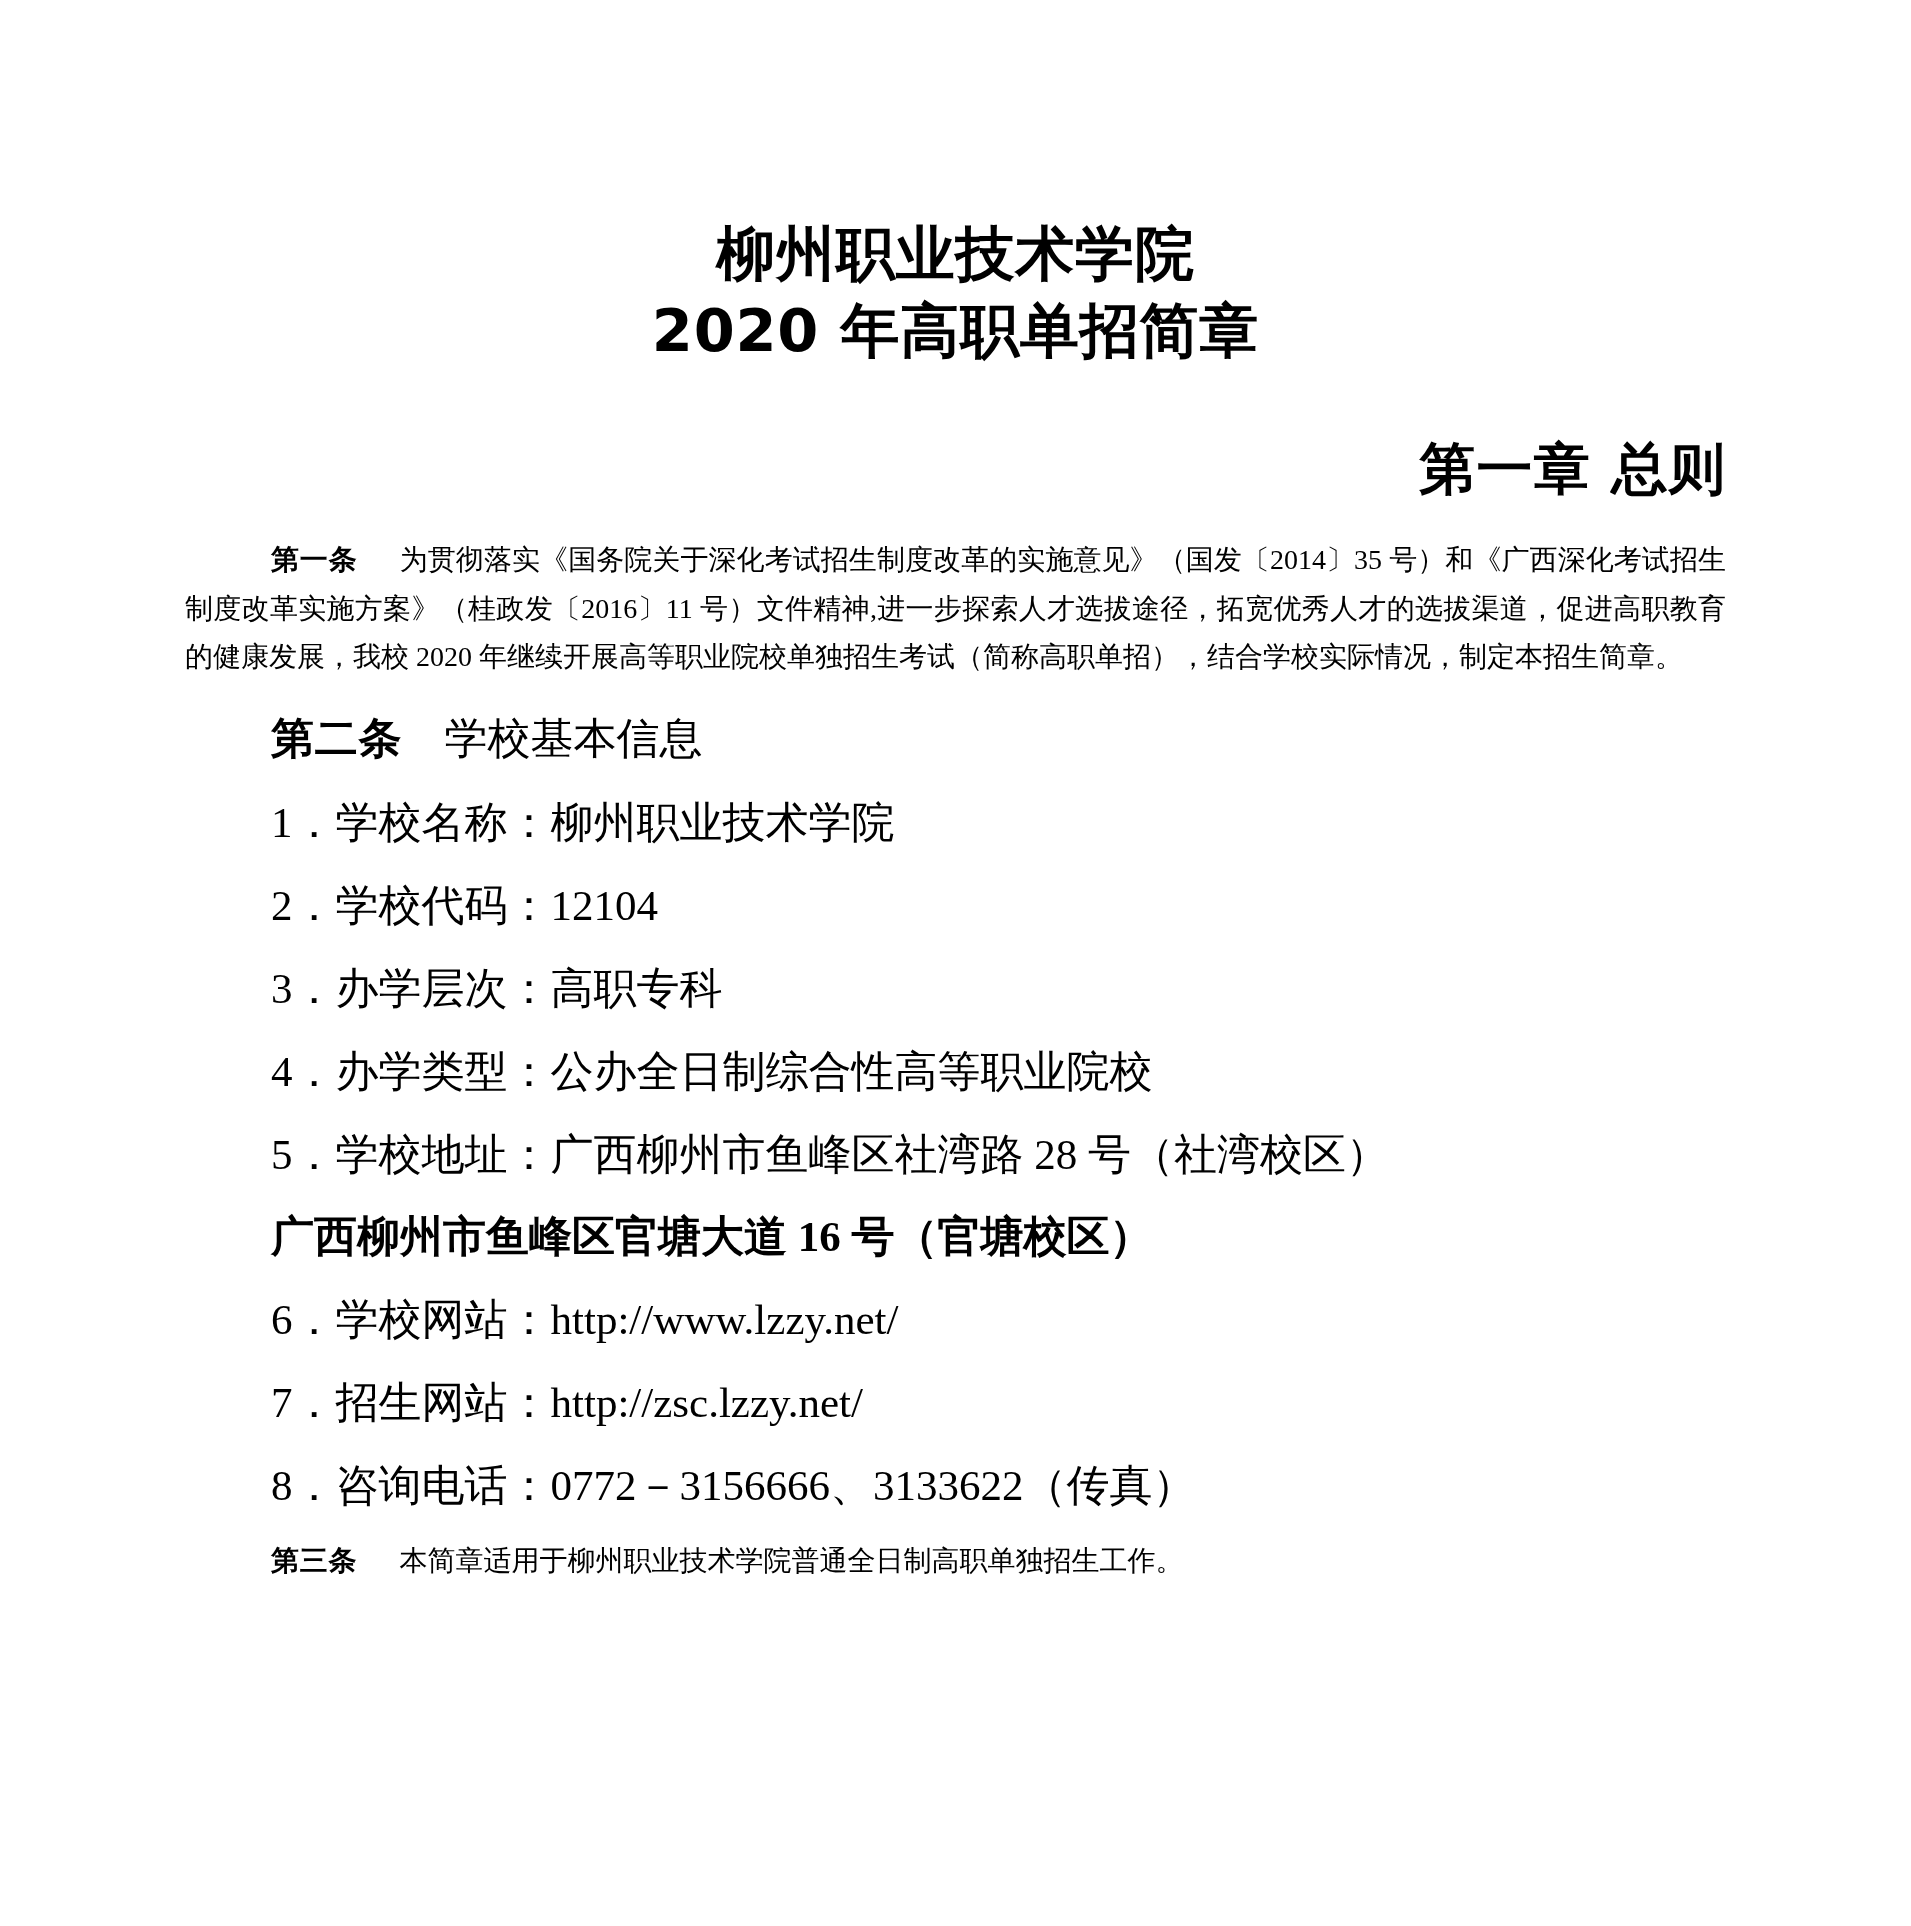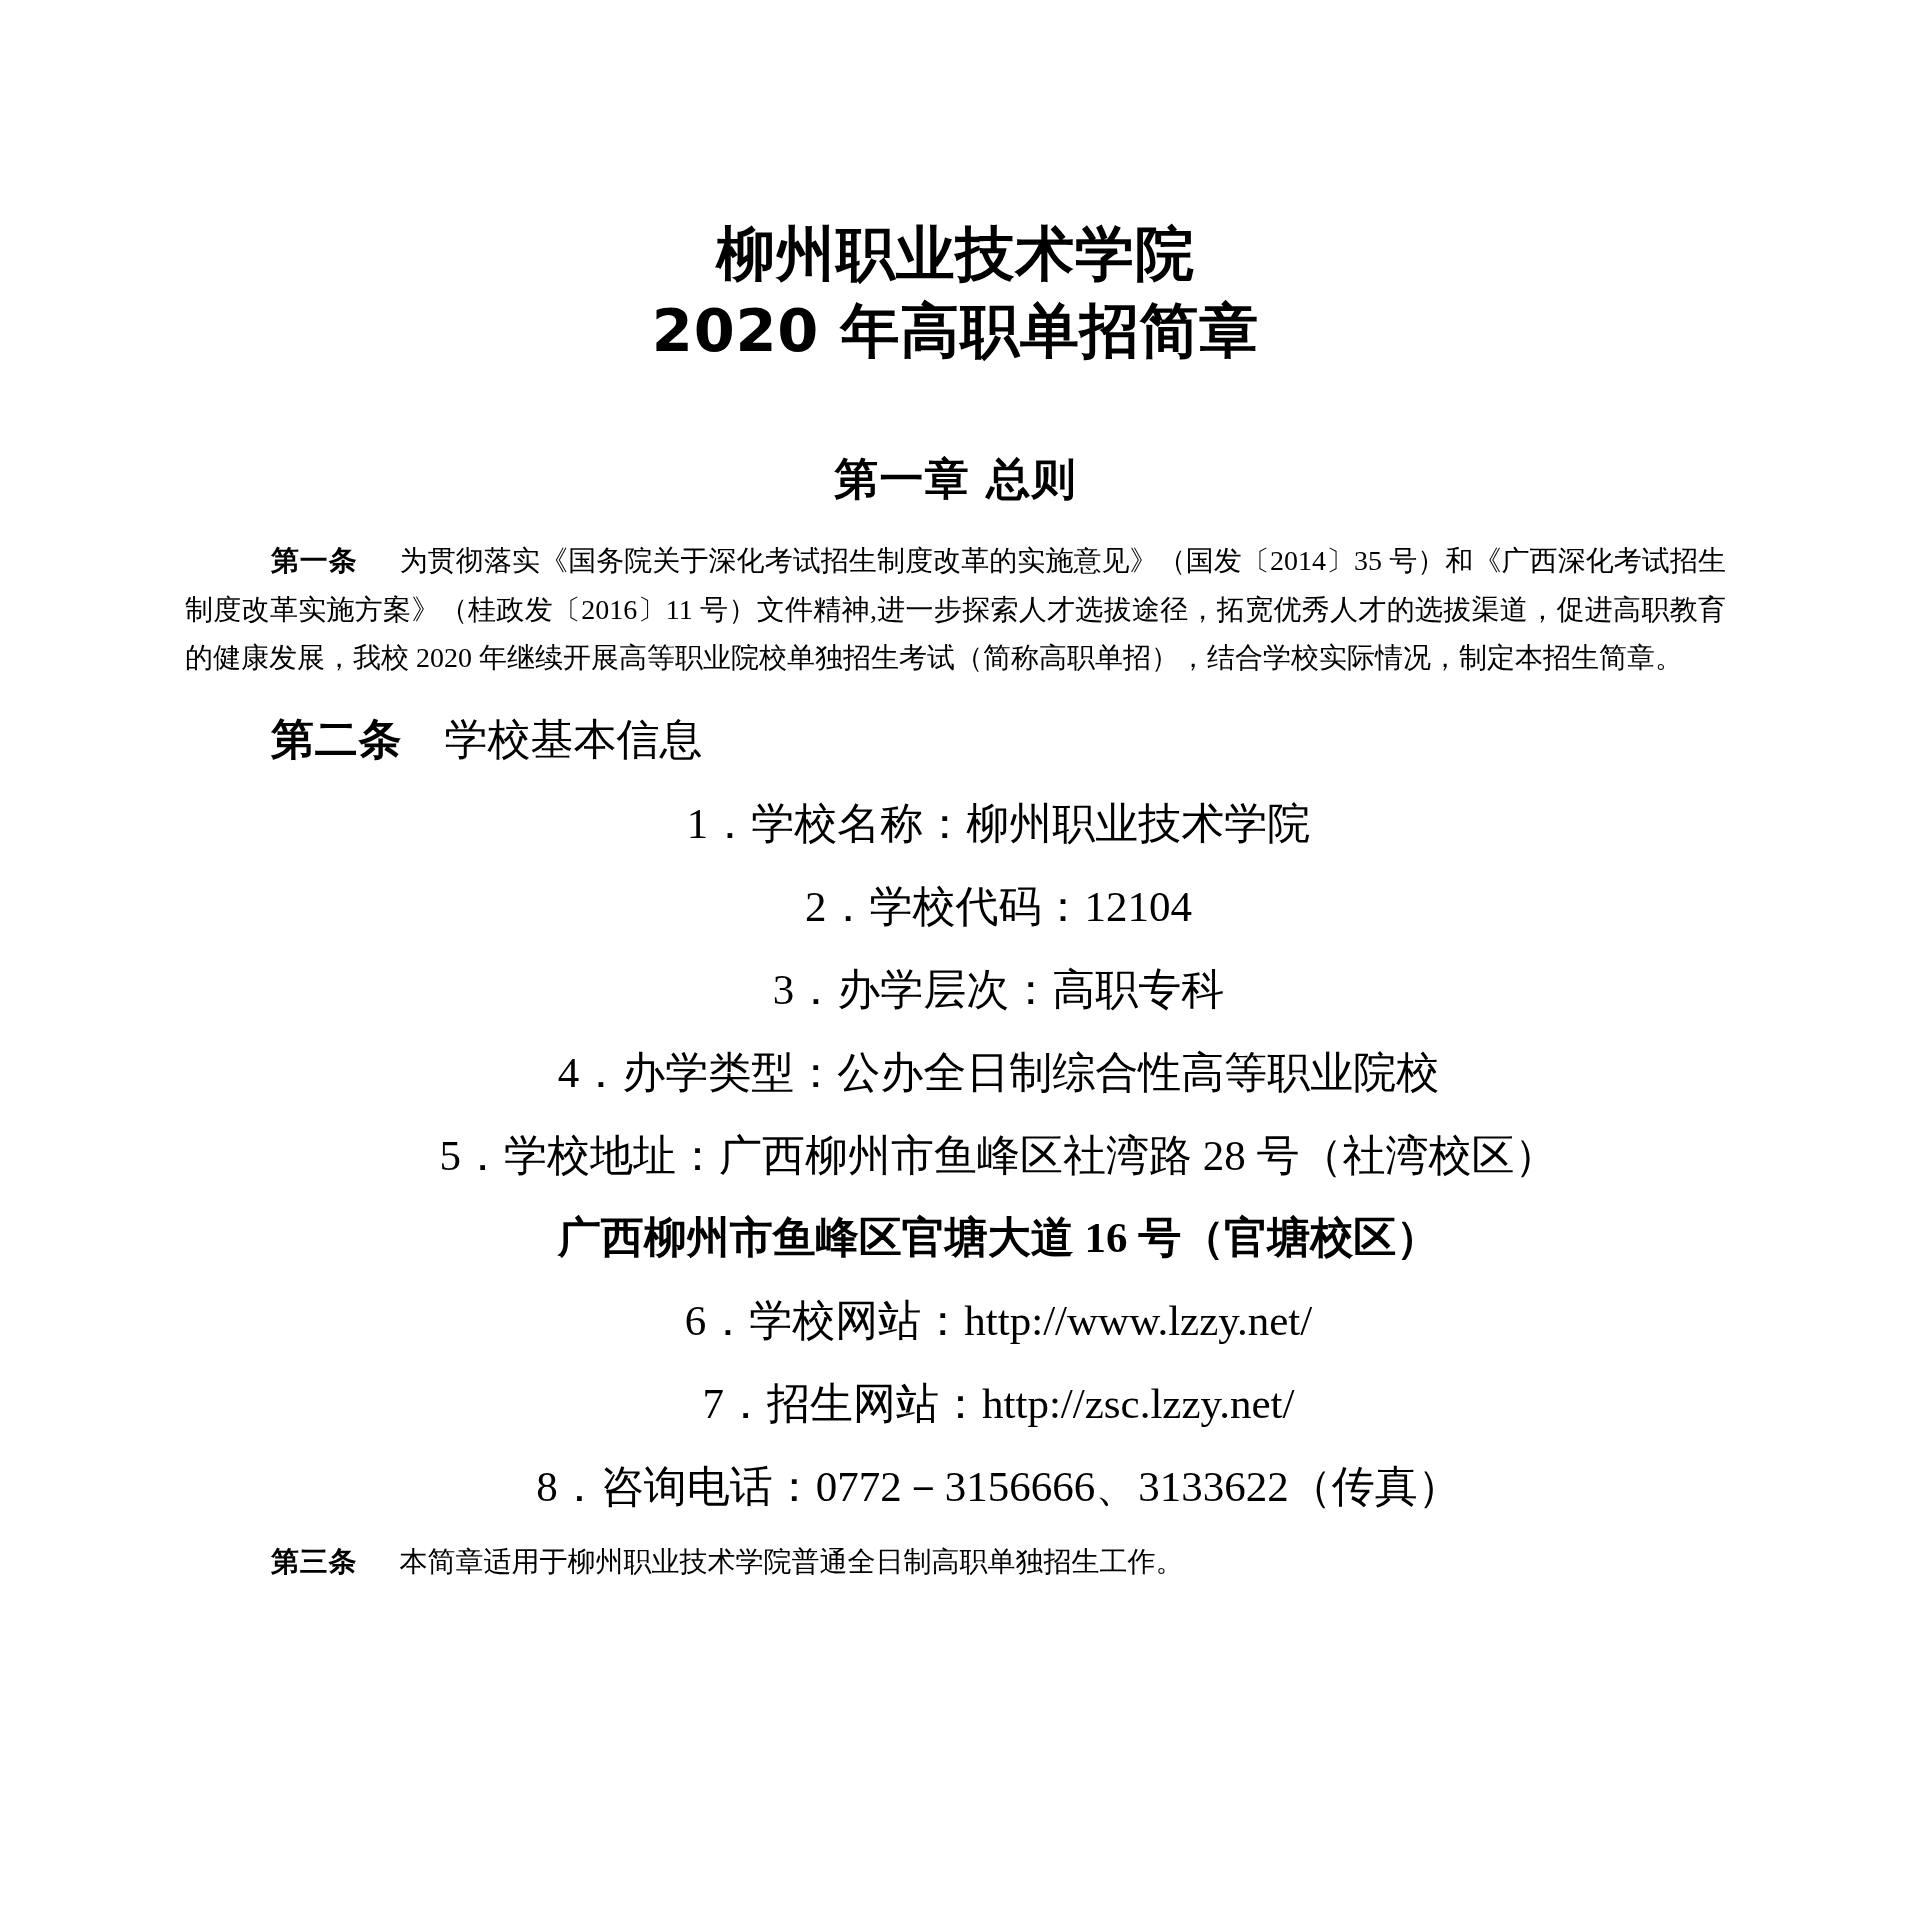--- a/index.html
+++ b/index.html
@@ -27,26 +27,26 @@
     font-weight: bold;
     font-size: 59px;
     line-height: 1.30;
     letter-spacing: 0.8px;
     margin: 0;
   }
   .doc-title .line2 {
     display: block;
   }
   .chapter-heading {
-    text-align: center;
+    text-align: right;
     font-family: "DejaVu Sans", "Liberation Sans", sans-serif;
     font-weight: bold;
-    font-size: 44px;
+    font-size: 56px;
     letter-spacing: 1.2px;
-    margin-top: 81px;
+    margin-top: 63px;
     margin-bottom: 0;
   }
   .body-para {
     font-size: 28px;
     line-height: 1.72;
     text-align: justify;
     text-justify: inter-ideograph;
     margin: 28px 0 0 0;
     text-indent: 0;
   }
@@ -65,21 +65,20 @@
     text-indent: 86px;
   }
   .sub-head .gap {
     display: inline-block;
     width: 42px;
   }
   .list {
     margin: 13px 0 0 0;
     padding: 0;
     list-style: none;
-    text-align: center;
   }
   .list li {
     font-size: 43px;
     line-height: 1.66;
     margin: 0 0 11.6px 0;
     padding-left: 86px;
     text-indent: 0;
   }
   .list li .num {
     display: inline-block;

